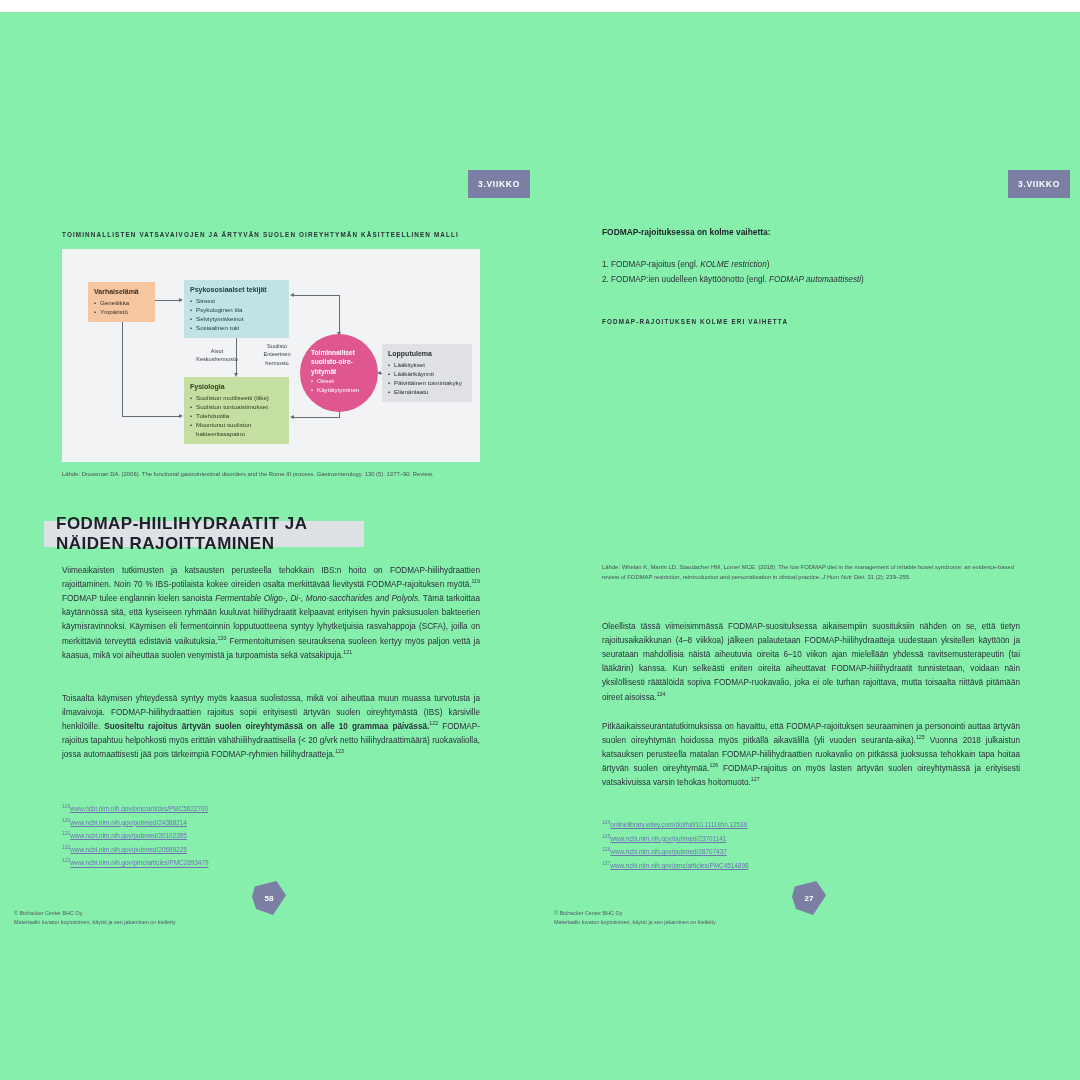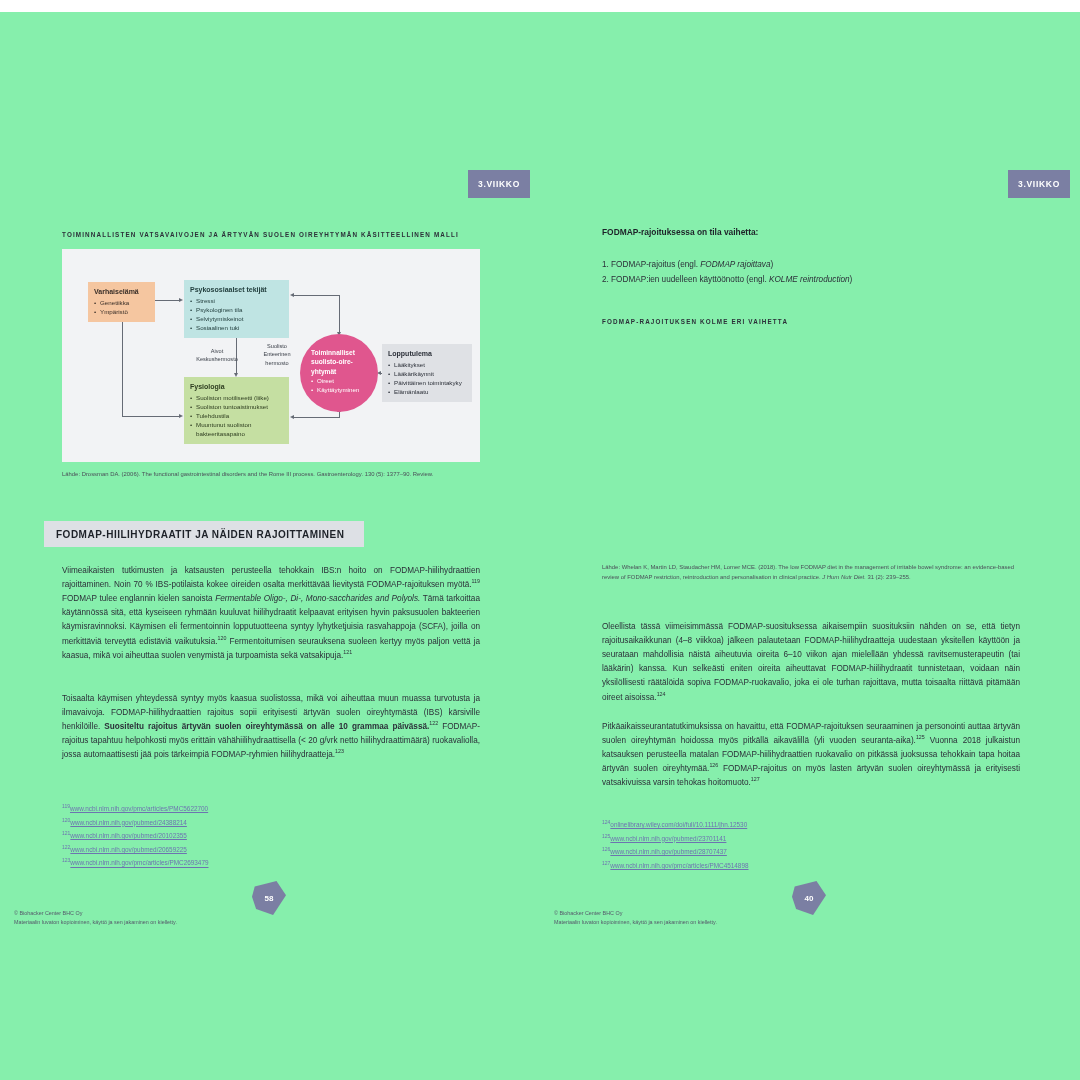--- a/index.html
+++ b/index.html
@@ -73,21 +73,21 @@
   .caption {
     position:absolute; font-size:5.9px; line-height:1.62; color:#4a4f58;
   }
 
   .band {
     position:absolute; background:#dde0e5;
     display:flex; align-items:center;
   }
   .band h2 {
     margin:0; padding:0 12px;
-    font-size:10px; font-weight:bold; letter-spacing:.5px;
+    font-size:17px; font-weight:bold; letter-spacing:.5px;
     color:#1d2128; font-family:"Liberation Sans", sans-serif;
   }
 
   .body-p {
     position:absolute; width:418px;
     font-size:8.2px; line-height:1.72; color:#2b2f38; text-align:justify;
   }
   .body-p b { font-weight:bold; }
   .body-p i { }
   sup { font-size:5.3px; vertical-align:super; line-height:0; }
@@ -240,25 +240,25 @@
     <div class="copyright" style="left:14px; top:897px;">
       <div>© Biohacker Center BHC Oy</div>
       <div>Materiaalin luvaton kopioiminen, käyttö ja sen jakaminen on kielletty.</div>
     </div>
   </div>
 
   <div class="page page-right">
 
     <div class="week-tab">3.VIIKKO</div>
 
-    <div class="lead" style="left:62px; top:215px;">FODMAP-rajoituksessa on tila vaihetta:</div>
+    <div class="lead" style="left:62px; top:215px;">FODMAP-rajoituksessa on kolme vaihetta:</div>
 
     <div class="olist" style="left:62px; top:246px; width:420px;">
-      <div>1. FODMAP-rajoitus (engl. <i>FODMAP rajoittava</i>)</div>
-      <div>2. FODMAP:ien uudelleen käyttöönotto (engl. <i>KOLME reintroduction</i>)</div>
+      <div>1. FODMAP-rajoitus (engl. <i>KOLME restriction</i>)</div>
+      <div>2. FODMAP:ien uudelleen käyttöönotto (engl. <i>FODMAP automaattisesti</i>)</div>
     </div>
 
     <div class="eyebrow" style="left:62px; top:306px; width:420px;">FODMAP-RAJOITUKSEN KOLME ERI VAIHETTA</div>
 
     <div class="caption" style="left:62px; top:551px; width:420px;">Lähde: Whelan K, Martin LD, Staudacher HM, Lomer MCE. (2018). The low FODMAP diet in the management of irritable bowel syndrome: an evidence-based review of FODMAP restriction, reintroduction and personalisation in clinical practice. <i>J Hum Nutr Diet.</i> 31 (2): 239–255.</div>
 
     <div class="body-p" style="left:62px; top:608px;">Oleellista tässä viimeisimmässä FODMAP-suosituksessa aikaisempiin suosituksiin nähden on se, että tietyn rajoitusaikaikkunan (4–8 viikkoa) jälkeen palautetaan FODMAP-hiilihydraatteja uudestaan yksitellen käyttöön ja seurataan mahdollisia näistä aiheutuvia oireita 6–10 viikon ajan mielellään yhdessä ravitsemusterapeutin (tai lääkärin) kanssa. Kun selkeästi eniten oireita aiheuttavat FODMAP-hiilihydraatit tunnistetaan, voidaan näin yksilöllisesti räätälöidä sopiva FODMAP-ruokavalio, joka ei ole turhan rajoittava, mutta toisaalta riittävä pitämään oireet aisoissa.<sup>124</sup></div>
 
     <div class="body-p" style="left:62px; top:708px;">Pitkäaikaisseurantatutkimuksissa on havaittu, että FODMAP-rajoituksen seuraaminen ja personointi auttaa ärtyvän suolen oireyhtymän hoidossa myös pitkällä aikavälillä (yli vuoden seuranta-aika).<sup>125</sup> Vuonna 2018 julkaistun katsauksen perusteella matalan FODMAP-hiilihydraattien ruokavalio on pitkässä juoksussa tehokkain tapa hoitaa ärtyvän suolen oireyhtymää.<sup>126</sup> FODMAP-rajoitus on myös lasten ärtyvän suolen oireyhtymässä ja erityisesti vatsakivuissa varsin tehokas hoitomuoto.<sup>127</sup></div>
 
@@ -270,20 +270,20 @@
         <span class="rn">125</span><a href="#">www.ncbi.nlm.nih.gov/pubmed/23701141</a>
       </div>
       <div class="ref-row">
         <span class="rn">126</span><a href="#">www.ncbi.nlm.nih.gov/pubmed/28707437</a>
       </div>
       <div class="ref-row">
         <span class="rn">127</span><a href="#">www.ncbi.nlm.nih.gov/pmc/articles/PMC4514898</a>
       </div>
     </div>
 
-    <div class="pagenum" style="left:252px; top:869px;">40</div>
+    <div class="pagenum" style="left:252px; top:869px;">27</div>
 
     <div class="copyright" style="left:14px; top:897px;">
       <div>© Biohacker Center BHC Oy</div>
       <div>Materiaalin luvaton kopioiminen, käyttö ja sen jakaminen on kielletty.</div>
     </div>
   </div>
 </div>
 
 </body></html>

